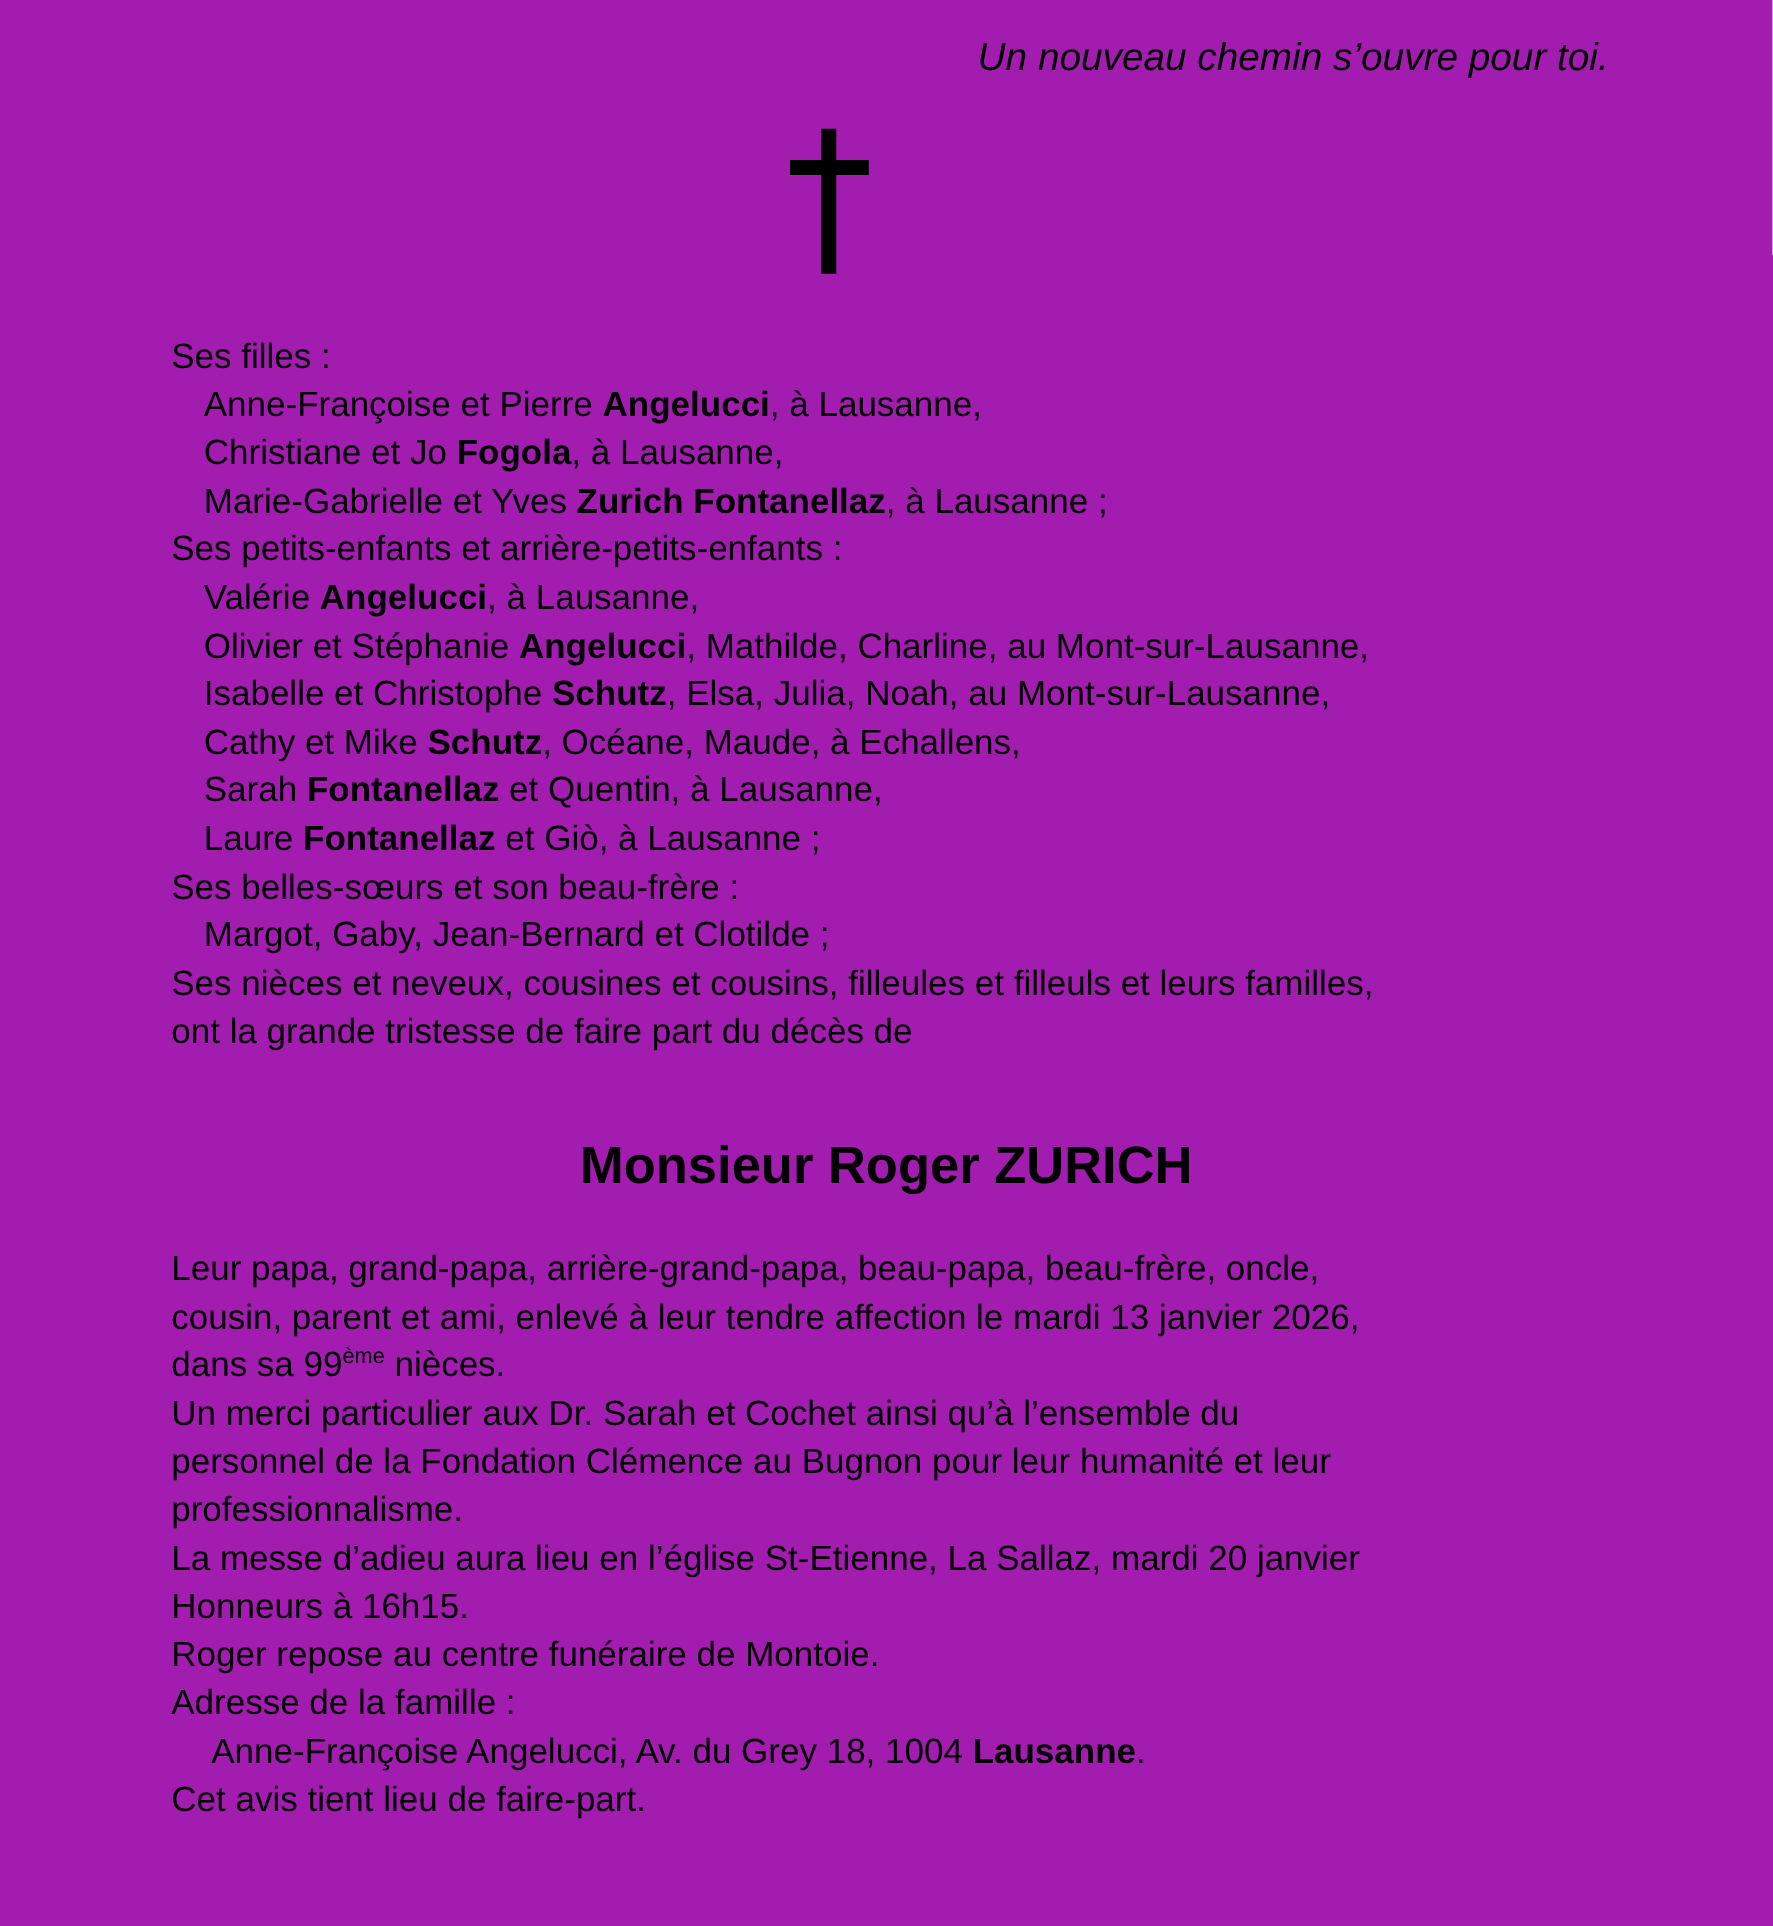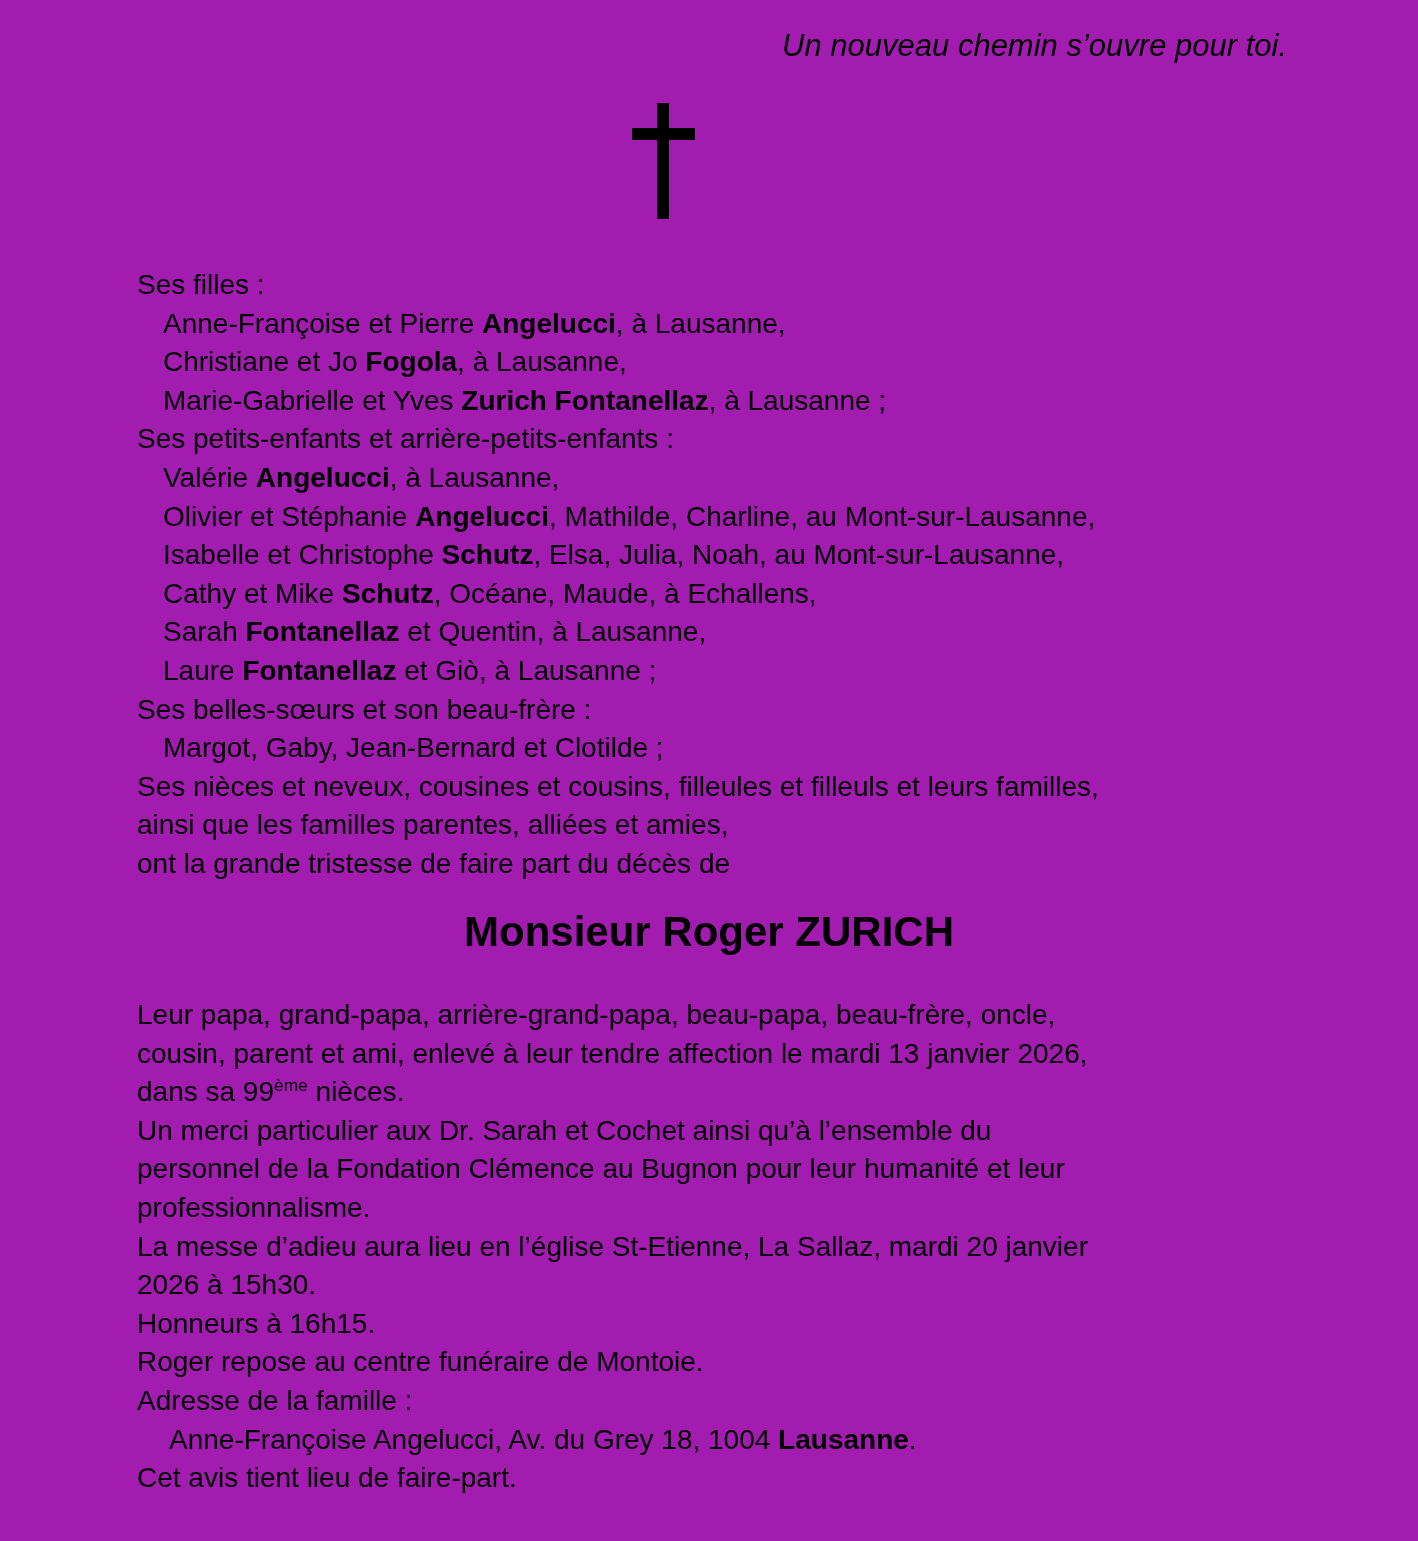--- a/index.html
+++ b/index.html
@@ -110,35 +110,33 @@
       <div class="line indent-0"><span>Ses petits-enfants et arrière-petits-enfants :</span></div>
       <div class="line indent-1"><span>Valérie </span><span class="bold">Angelucci</span><span>, à Lausanne,</span></div>
       <div class="line indent-1"><span>Olivier et Stéphanie </span><span class="bold">Angelucci</span><span>, Mathilde, Charline, au Mont-sur-Lausanne,</span></div>
       <div class="line indent-1"><span>Isabelle et Christophe </span><span class="bold">Schutz</span><span>, Elsa, Julia, Noah, au Mont-sur-Lausanne,</span></div>
       <div class="line indent-1"><span>Cathy et Mike </span><span class="bold">Schutz</span><span>, Océane, Maude, à Echallens,</span></div>
       <div class="line indent-1"><span>Sarah </span><span class="bold">Fontanellaz</span><span> et Quentin, à Lausanne,</span></div>
       <div class="line indent-1"><span>Laure </span><span class="bold">Fontanellaz</span><span> et Giò, à Lausanne ;</span></div>
       <div class="line indent-0"><span>Ses belles-sœurs et son beau-frère :</span></div>
       <div class="line indent-1"><span>Margot, Gaby, Jean-Bernard et Clotilde ;</span></div>
       <div class="line indent-0"><span>Ses nièces et neveux, cousines et cousins, filleules et filleuls et leurs familles,</span></div>
-      <div class="line indent-0"><span>ainsi que les familles parentes, alliées et amies,</span></div>
       <div class="line indent-0"><span>ont la grande tristesse de faire part du décès de</span></div>
     </div>
 
   <div class="deceased-title">Monsieur Roger ZURICH</div>
 
   <div class="textblock details-block">
       <div class="line indent-0"><span>Leur papa, grand-papa, arrière-grand-papa, beau-papa, beau-frère, oncle,</span></div>
       <div class="line indent-0"><span>cousin, parent et ami, enlevé à leur tendre affection le mardi 13 janvier 2026,</span></div>
       <div class="line indent-0"><span>dans sa 99</span><sup>ème</sup><span> nièces.</span></div>
       <div class="line indent-0"><span>Un merci particulier aux Dr. Sarah et Cochet ainsi qu’à l’ensemble du</span></div>
       <div class="line indent-0"><span>personnel de la Fondation Clémence au Bugnon pour leur humanité et leur</span></div>
       <div class="line indent-0"><span>professionnalisme.</span></div>
       <div class="line indent-0"><span>La messe d’adieu aura lieu en l’église St-Etienne, La Sallaz, mardi 20 janvier</span></div>
-      <div class="line indent-0"><span>2026 à 15h30.</span></div>
       <div class="line indent-0"><span>Honneurs à 16h15.</span></div>
       <div class="line indent-0"><span>Roger repose au centre funéraire de Montoie.</span></div>
       <div class="line indent-0"><span>Adresse de la famille :</span></div>
       <div class="line indent-2"><span>Anne-Françoise Angelucci, Av. du Grey 18, 1004 </span><span class="bold">Lausanne</span><span>.</span></div>
       <div class="line indent-0 center"><span>Cet avis tient lieu de faire-part.</span></div>
     </div>
 
 </div>
 
 </body></html>

